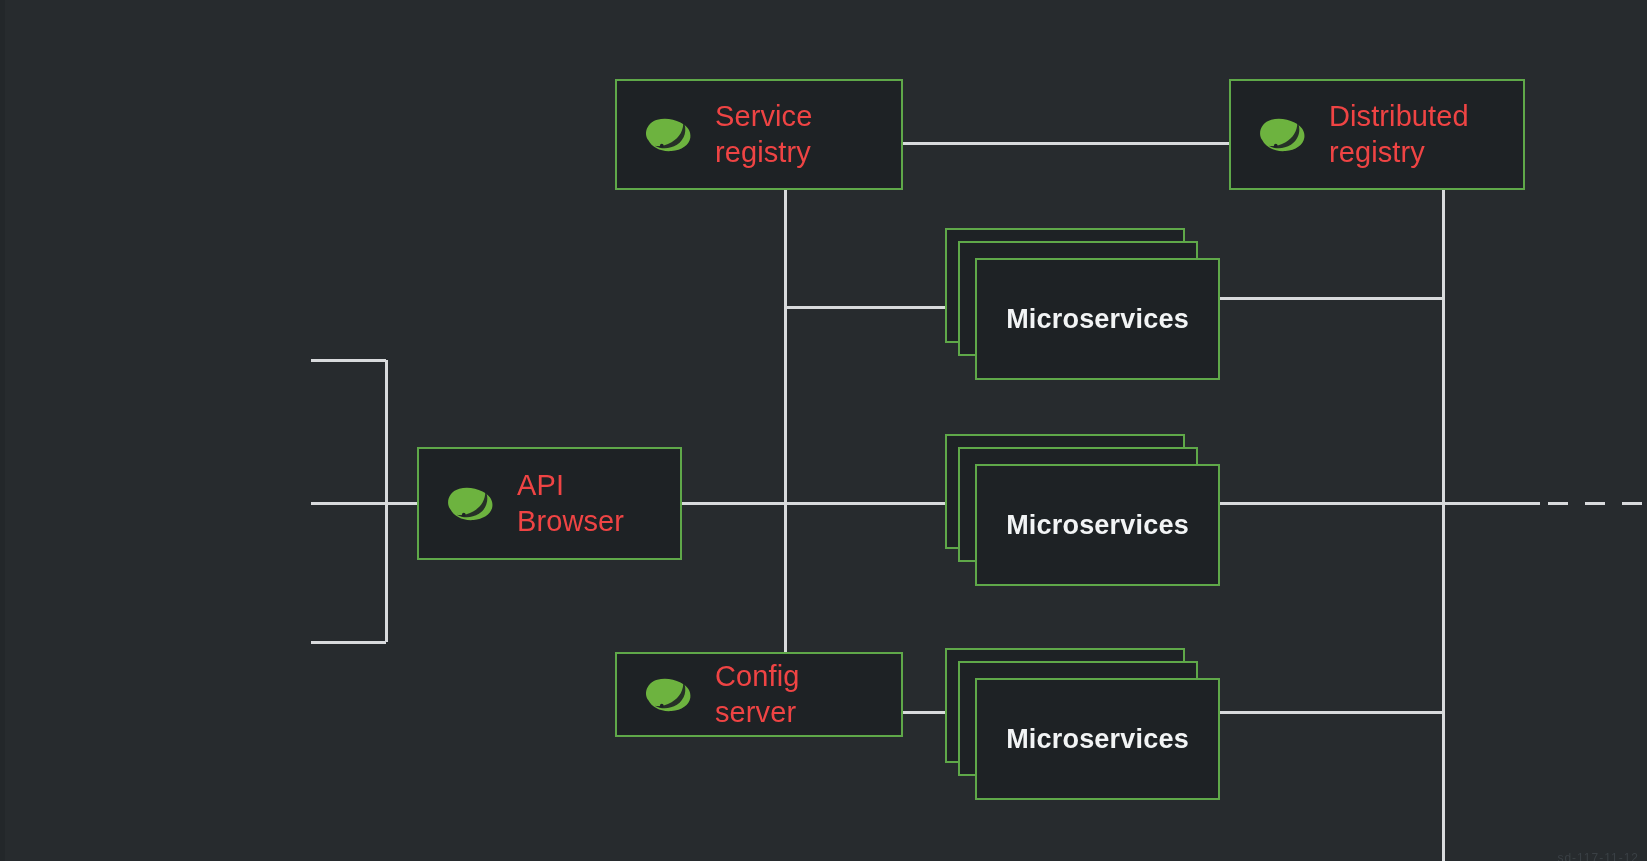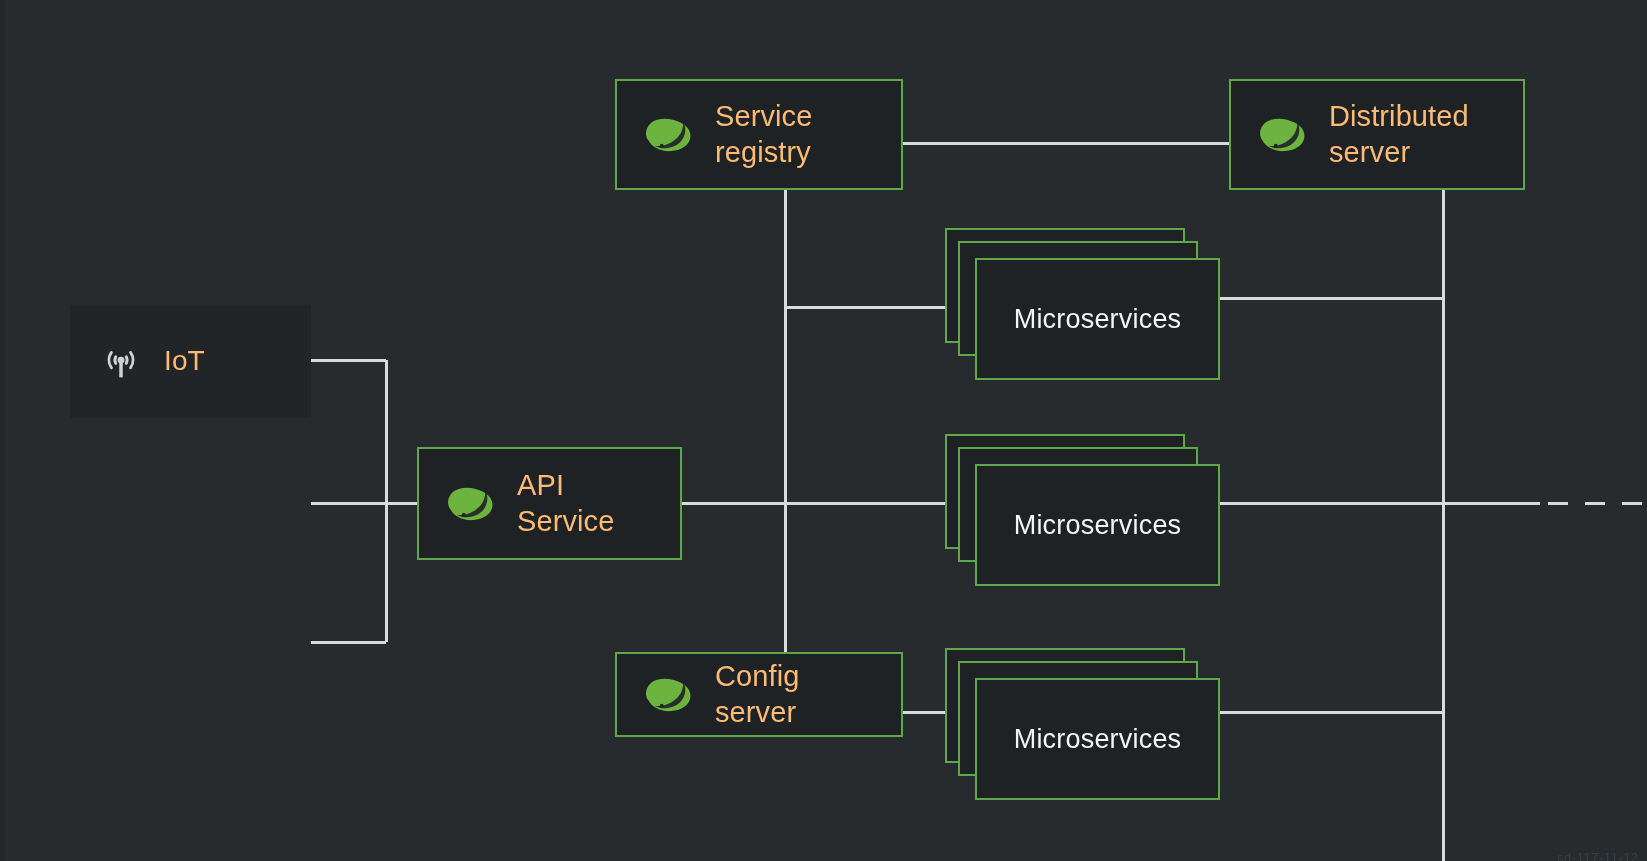--- a/index.html
+++ b/index.html
@@ -54,21 +54,21 @@
 
   
   .node.client {
     border: none;
     background: #212528;
     padding-left: 28px;
     gap: 20px;
   }
 
   .node-label {
-    color: #fdba74;
+    color: #ef4444;
     font-size: 29px;
     line-height: 1.22;
     letter-spacing: 0.1px;
     white-space: pre-line;
   }
 
   .client .node-label {
     font-size: 28px;
     font-weight: 400;
   }
@@ -94,20 +94,21 @@
     position: absolute;
     width: 270px;
     height: 155px;
   }
   .stack .layer {
     position: absolute;
     width: 240px;
     height: 115px;
     border: 2px solid #5fa849;
     background: #1e2225;
+    font-weight: bold;
   }
   .stack .layer.l1 { left: 0px;  top: 0px;  }
   .stack .layer.l2 { left: 13px; top: 13px; }
   .stack .layer.l3 {
     left: 30px; top: 30px;
     width: 245px; height: 122px;
     display: flex;
     align-items: center;
     justify-content: center;
   }
@@ -163,33 +164,20 @@
       <line x1="1215" y1="503" x2="1540" y2="503"></line>
 
       <line x1="903" y1="712" x2="946" y2="712"></line>
     </g>
 
     <g stroke="#d8dadc" stroke-width="3" fill="none" shape-rendering="crispEdges">
       <line x1="1548" y1="503" x2="1647" y2="503" stroke-dasharray="20 17"></line>
     </g>
   </svg>
 
-  <div class="node client" style="left:70px; top:305px; width:241px; height:113px;">
-    <svg class="client-icon" viewBox="0 0 48 48">
-      <g fill="none" stroke="#cfd3d6" stroke-width="3" stroke-linecap="round">
-        <path d="M14 14 A14 14 0 0 0 14 30"></path>
-        <path d="M18.5 18.5 A7.5 7.5 0 0 0 18.5 25.5"></path>
-        <path d="M34 14 A14 14 0 0 1 34 30"></path>
-        <path d="M29.5 18.5 A7.5 7.5 0 0 1 29.5 25.5"></path>
-      </g>
-      <circle cx="24" cy="22" r="3.6" fill="#cfd3d6"></circle>
-      <rect x="22.2" y="22" width="3.6" height="18" fill="#cfd3d6"></rect>
-    </svg>
-    <span class="node-label">IoT</span>
-  </div>
 
 
 
   <div class="stack" style="left:945px; top:228px;">
     <div class="layer l1"></div>
     <div class="layer l2"></div>
     <div class="layer l3">
       <span class="stack-label">Microservices</span>
     </div>
   </div>
@@ -224,33 +212,33 @@
 
   <div class="node spring" style="left:1229px; top:79px; width:296px; height:111px;">
     <svg class="spring-logo" viewBox="0 0 64 56">
       <path d="M10 34 C4 26 9 14 20 11 C28 8.5 38 10 46 14 C54 18 58 24 57 31
                C56 39 47 45 36 46 C24 47 14 42 10 34 Z" fill="#6db33f"></path>
       <path d="M49 12 C50 22 45 31 36 36 C29 40 22 41 17 40
                C24 44 34 44 42 39 C51 33 54 22 49 12 Z" fill="#1e2225" opacity="0.9"></path>
       <circle cx="25" cy="40" r="2.1" fill="#1e2225"></circle>
     </svg>
     <span class="node-label">Distributed
-server</span>
+registry</span>
   </div>
 
   <div class="node spring" style="left:417px; top:447px; width:265px; height:113px;">
     <svg class="spring-logo" viewBox="0 0 64 56">
       <path d="M10 34 C4 26 9 14 20 11 C28 8.5 38 10 46 14 C54 18 58 24 57 31
                C56 39 47 45 36 46 C24 47 14 42 10 34 Z" fill="#6db33f"></path>
       <path d="M49 12 C50 22 45 31 36 36 C29 40 22 41 17 40
                C24 44 34 44 42 39 C51 33 54 22 49 12 Z" fill="#1e2225" opacity="0.9"></path>
       <circle cx="25" cy="40" r="2.1" fill="#1e2225"></circle>
     </svg>
     <span class="node-label">API
-Service</span>
+Browser</span>
   </div>
 
   <div class="node spring" style="left:615px; top:652px; width:288px; height:85px;">
     <svg class="spring-logo" viewBox="0 0 64 56">
       <path d="M10 34 C4 26 9 14 20 11 C28 8.5 38 10 46 14 C54 18 58 24 57 31
                C56 39 47 45 36 46 C24 47 14 42 10 34 Z" fill="#6db33f"></path>
       <path d="M49 12 C50 22 45 31 36 36 C29 40 22 41 17 40
                C24 44 34 44 42 39 C51 33 54 22 49 12 Z" fill="#1e2225" opacity="0.9"></path>
       <circle cx="25" cy="40" r="2.1" fill="#1e2225"></circle>
     </svg>

